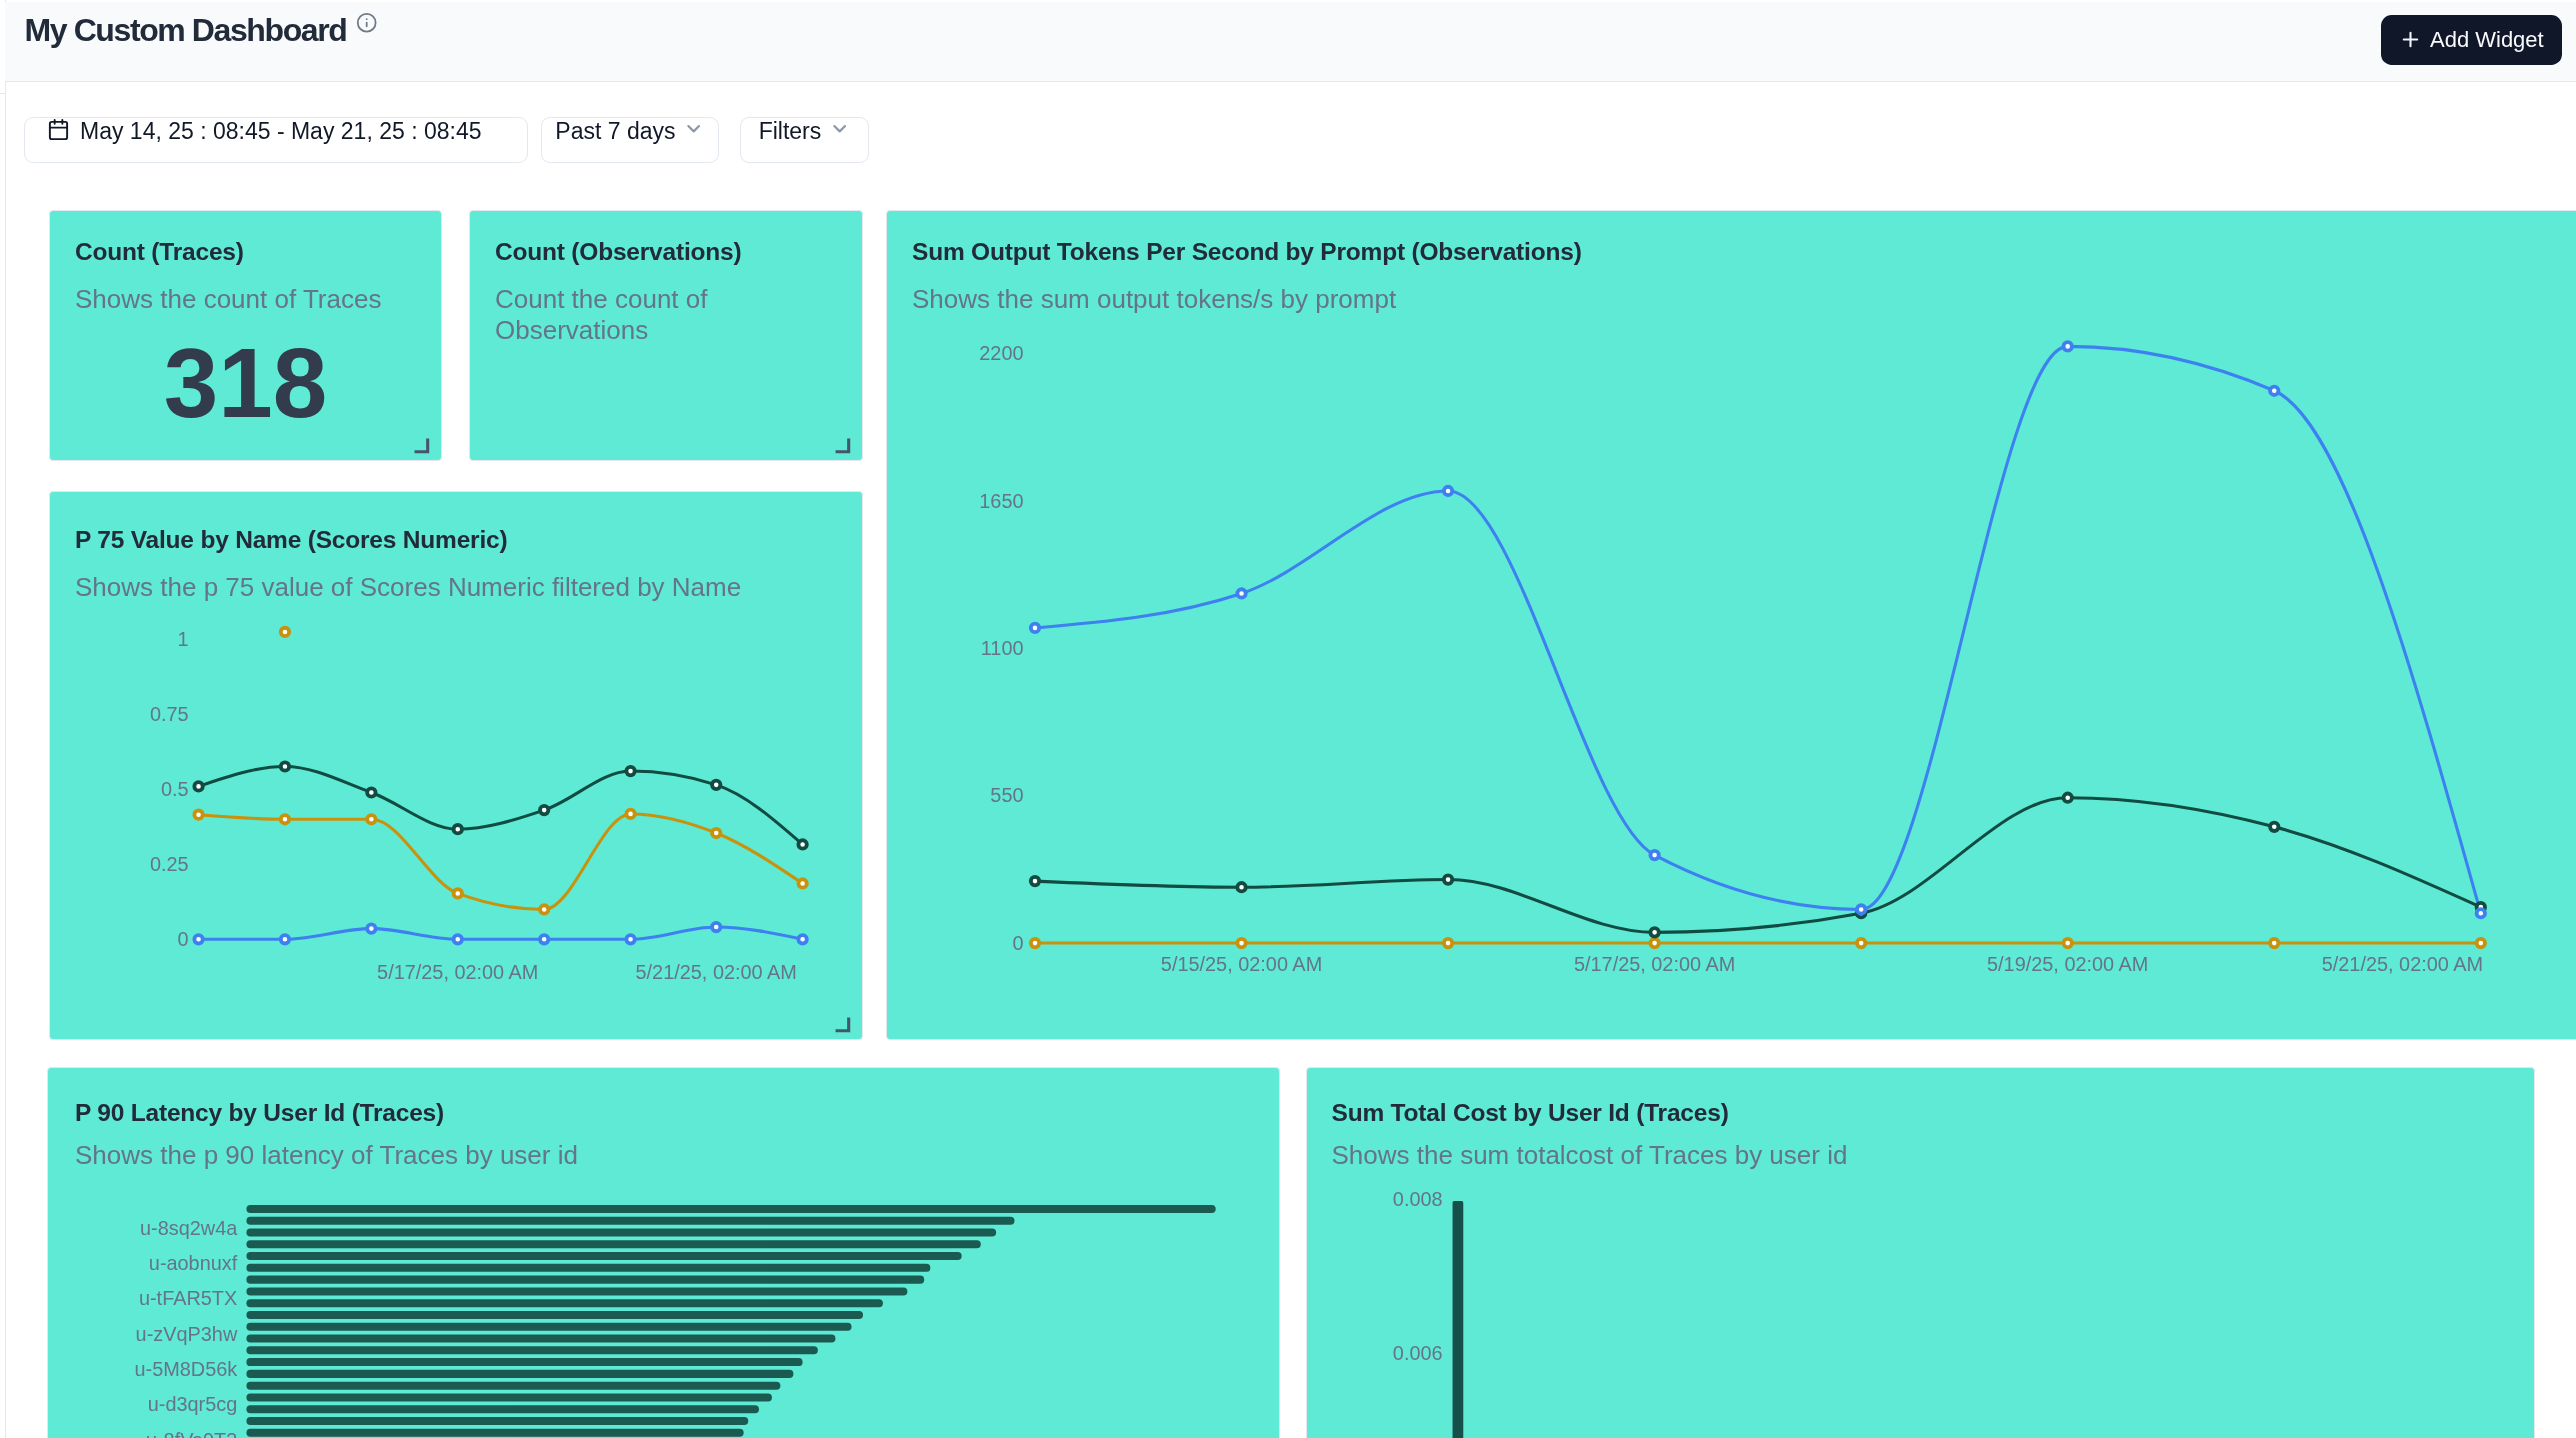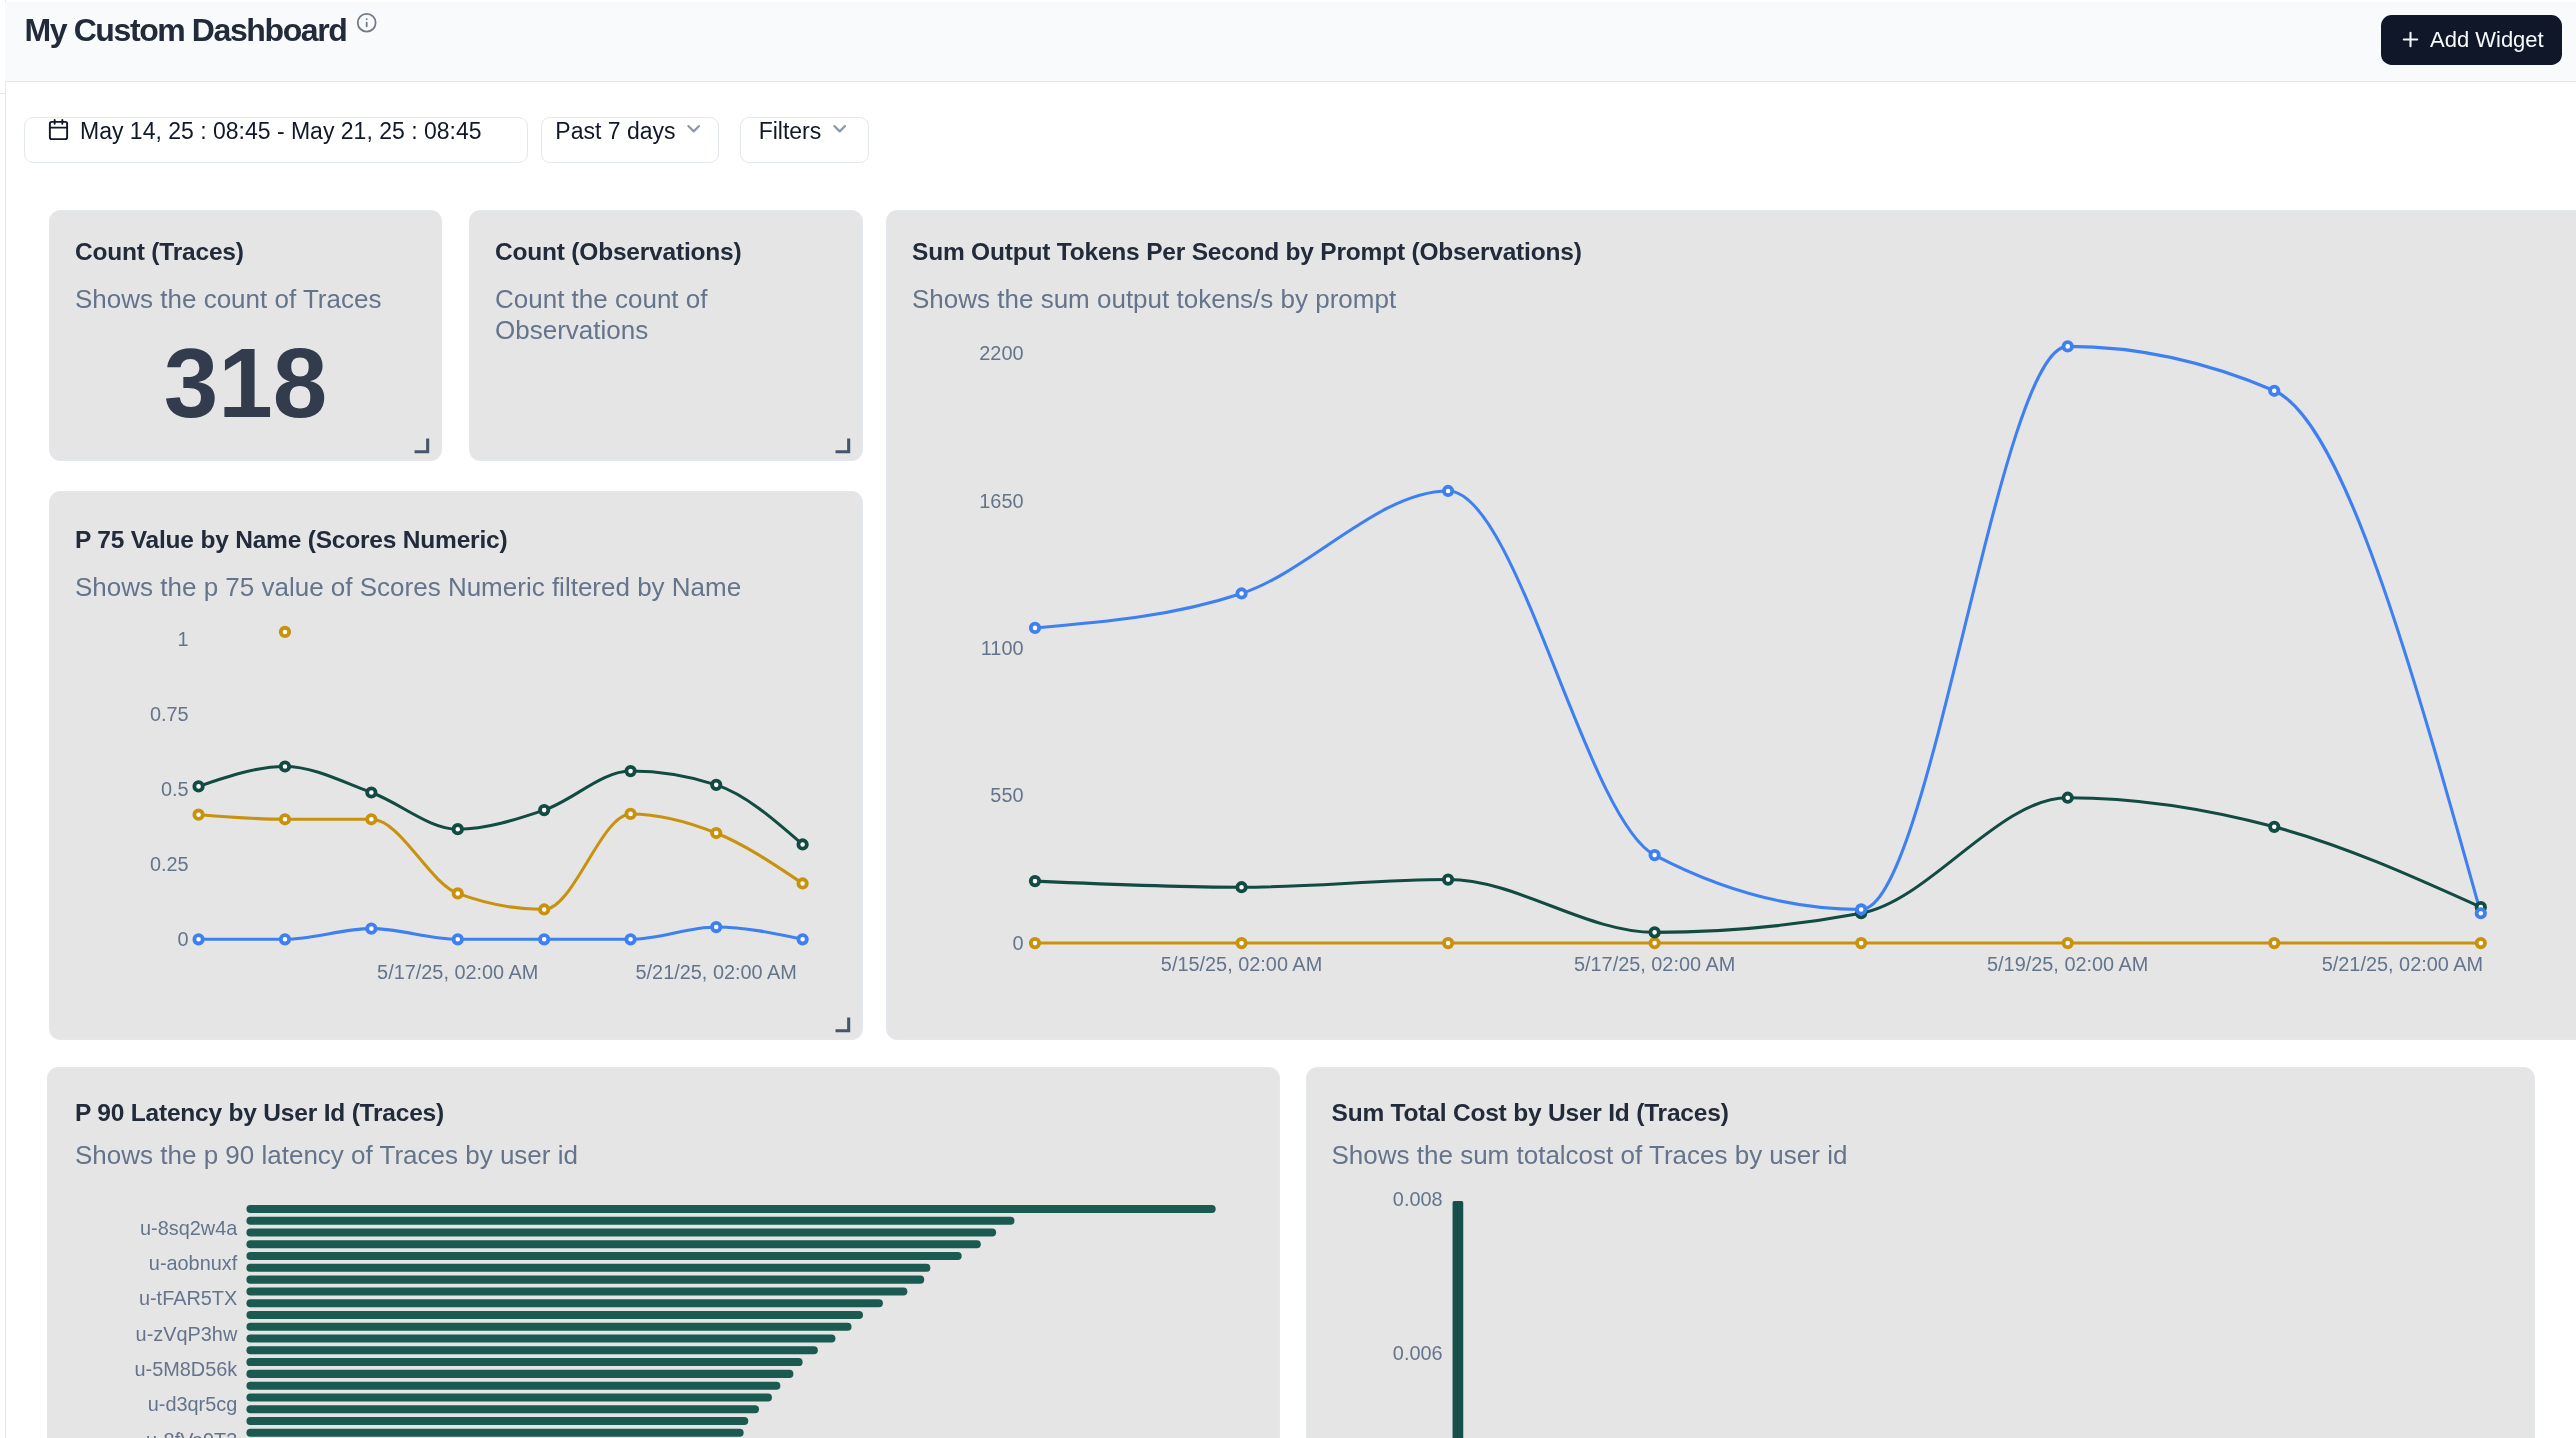--- a/index.html
+++ b/index.html
@@ -4,21 +4,21 @@
 *{margin:0;padding:0;box-sizing:border-box}
 html,body{width:2576px;height:1439px;overflow:hidden;background:#fff;
 font-family:'Liberation Sans',sans-serif;-webkit-font-smoothing:antialiased}
 #frame{position:absolute;left:4.6px;top:0;width:2571px;height:1439px;border-left:0.8px solid #e3e8ef}
 #header{position:absolute;left:5.4px;top:1.5px;width:2571px;height:80px;background:#f8fafc;border-bottom:0.8px solid #e3e8ef}
 #htitle{position:absolute;left:24.5px;top:12.2px;height:58px;display:flex;align-items:flex-start;font-size:32px;font-weight:bold;color:#222b3a;letter-spacing:-1.4px}
 #addw{position:absolute;left:2381px;top:14.5px;width:181px;height:50px;background:#0f1729;border-radius:10.7px;
 display:flex;align-items:center;justify-content:center;color:#f8fafc;font-size:22px;font-weight:normal}
 .inbox{position:absolute;height:46px;border:0.8px solid #e3e8ef;border-radius:9.2px;background:#fff;
 display:flex;align-items:flex-start;color:#111827;font-size:23px;padding-bottom:16px}
-.card{position:absolute;background:#e5e5e5;border:0.8px solid #e3e8ef;border-radius:11px}
+.card{position:absolute;background:#5eead4;border:0.8px solid #e3e8ef;border-radius:4px}
 .ct{position:absolute;left:25px;top:27px;font-size:24.5px;font-weight:bold;color:#222b3a;letter-spacing:-0.2px}
 .cs{position:absolute;left:25px;top:73px;font-size:26px;color:#64748b}
 .rz{position:absolute;right:10.7px;bottom:6.1px}
 .bignum{position:absolute;left:0;right:0;text-align:center;top:123px;font-size:98px;line-height:98px;font-weight:bold;color:#333c4c}
 </style></head>
 <body>
 <div id="frame"></div>
 <div id="header"></div>
 <div style="position:absolute;left:0;top:93px;width:5.4px;height:0.8px;background:#e3e8ef"></div>
 <div id="htitle">My Custom Dashboard<svg width="21.4" height="21.4" viewBox="0 0 24 24" fill="none" stroke="#717a87" stroke-width="2" stroke-linecap="round" stroke-linejoin="round" style="margin-left:9.2px;flex:none">

